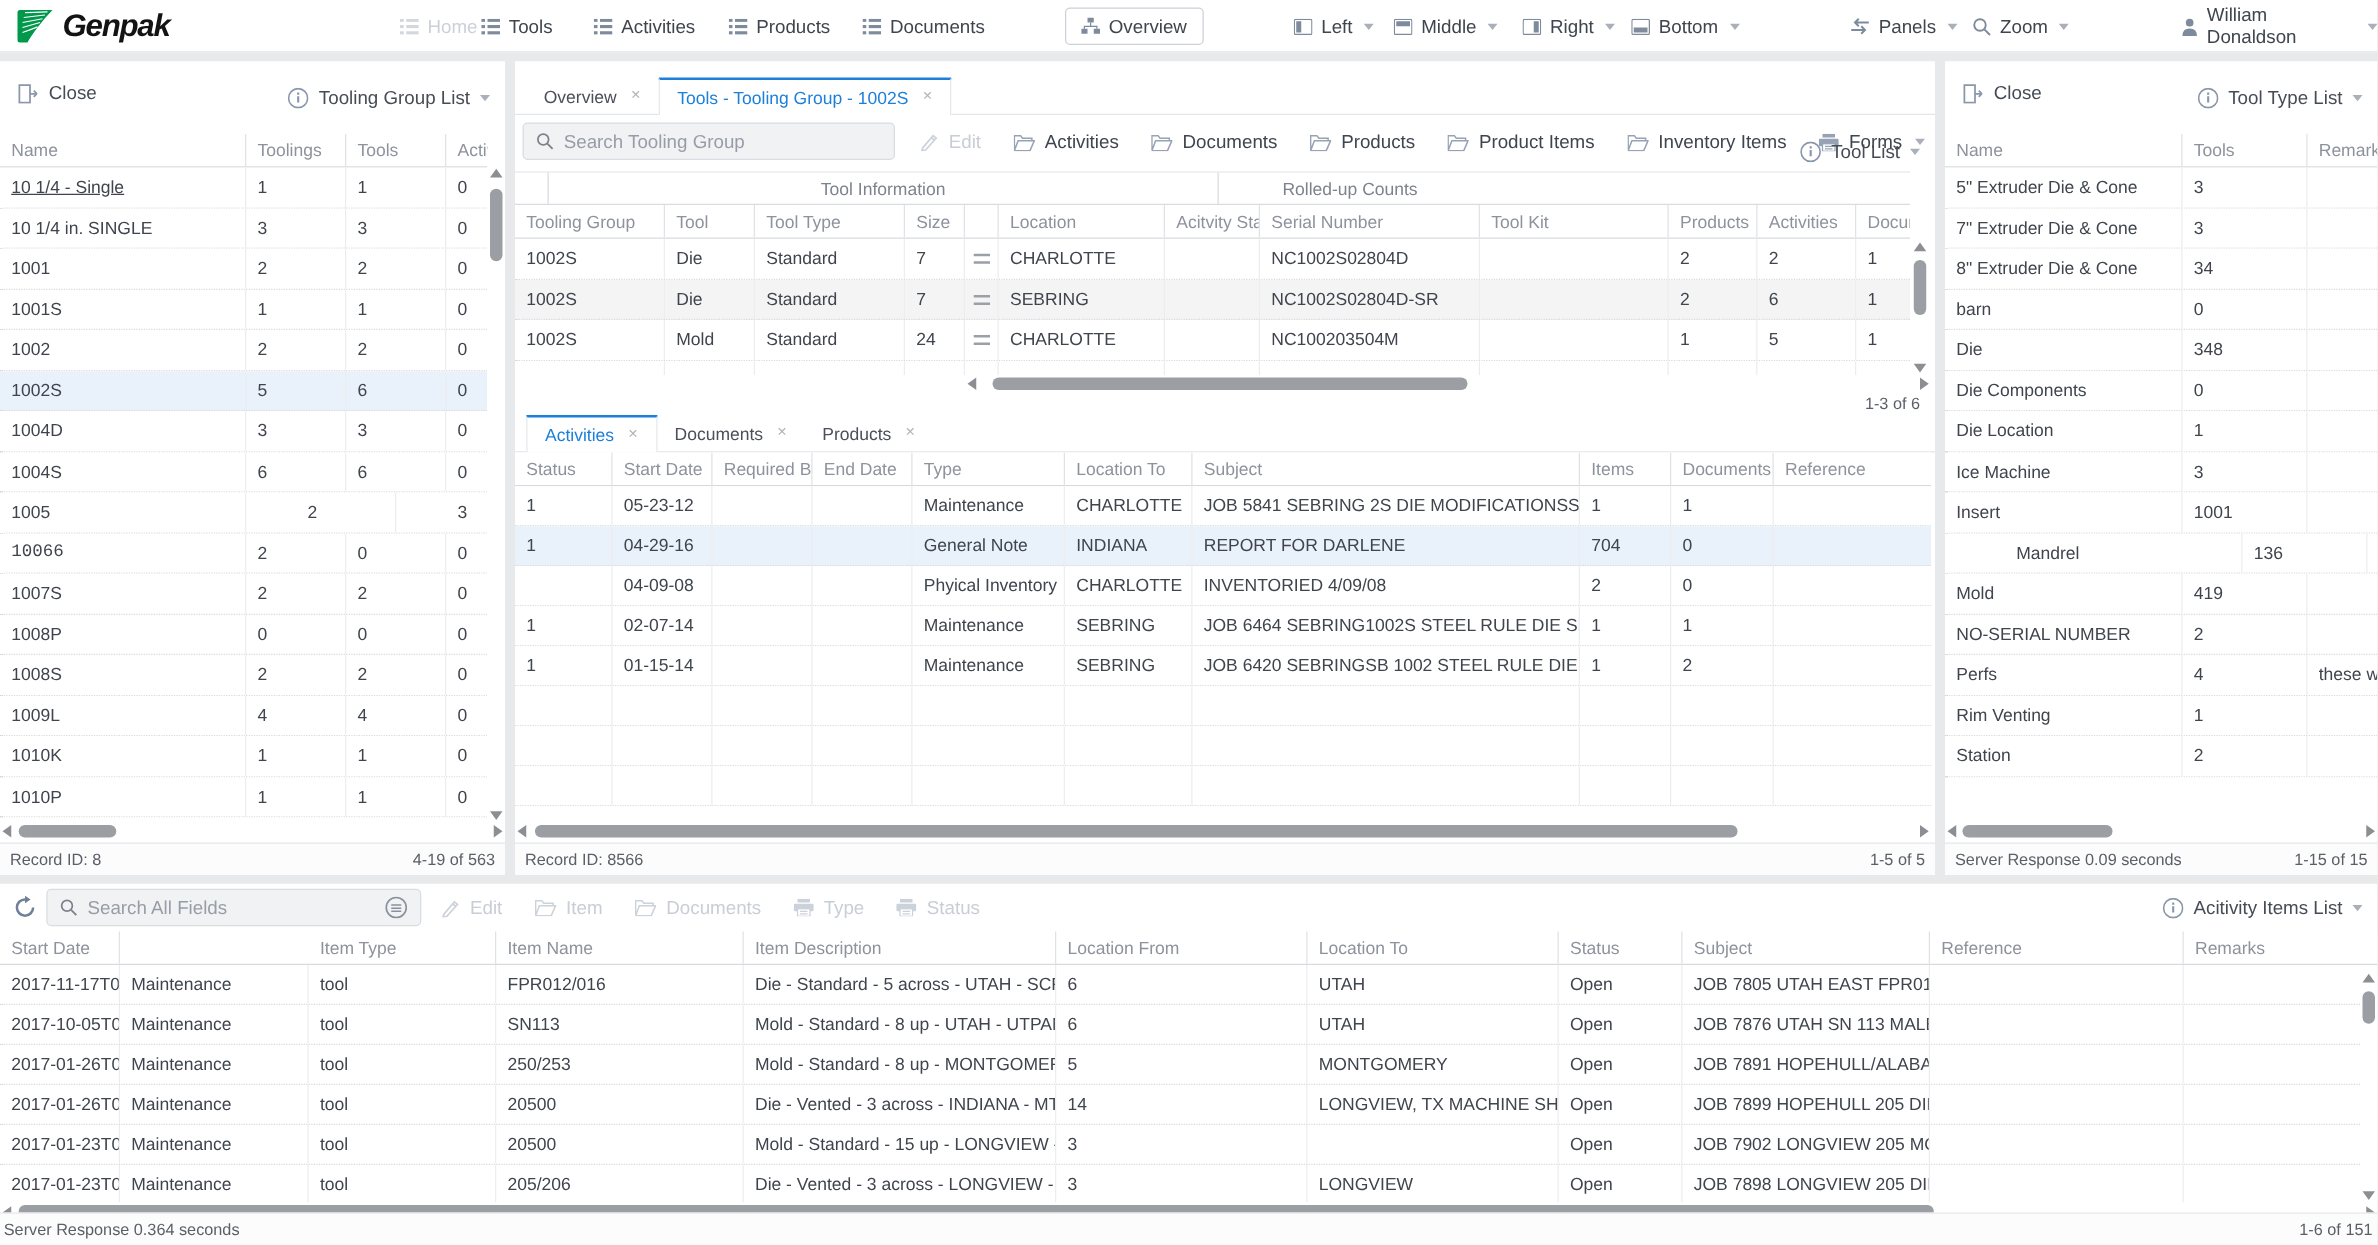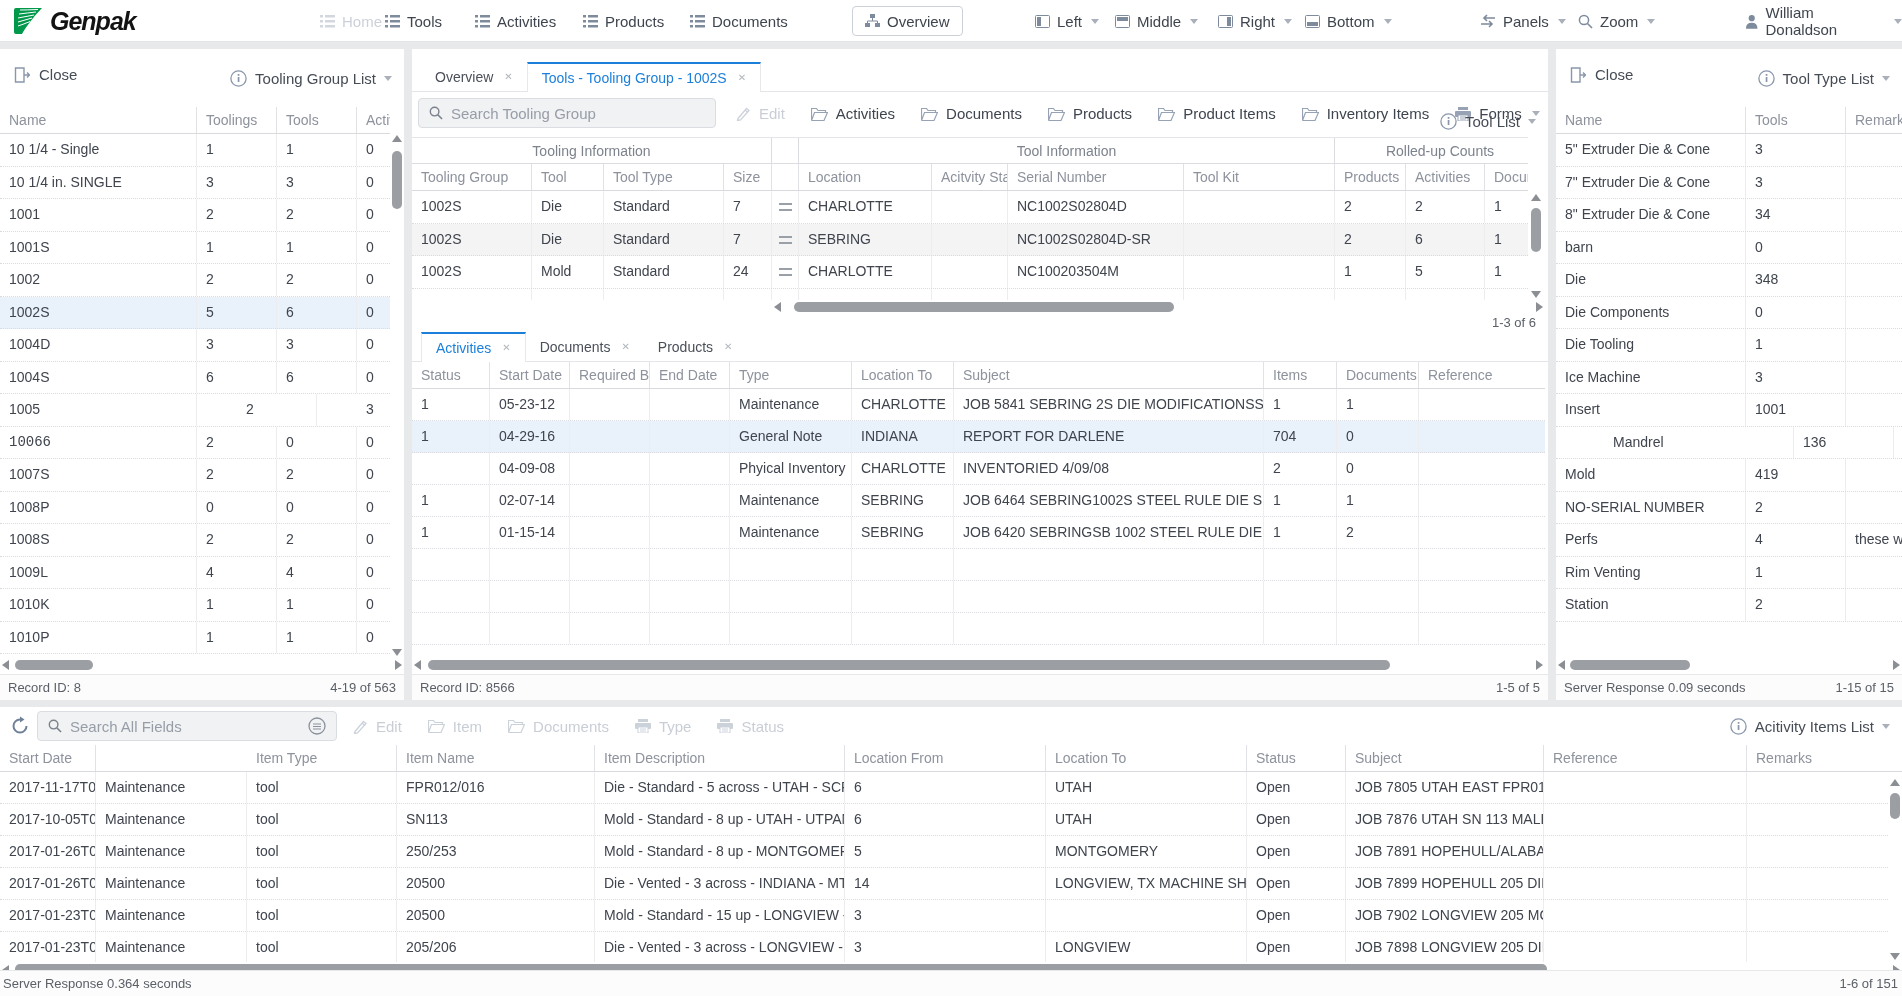--- a/index.html
+++ b/index.html
@@ -236,21 +236,21 @@
   </div>
   <div class="grid" style="left:0; top:58px; width:390px; height:551px;">
       <div class="g-head">
         <div class="g-hcell" style="width: 197px;">Name</div>
         <div class="g-hcell" style="width: 80px;">Toolings</div>
         <div class="g-hcell" style="width: 80px;">Tools</div>
         <div class="g-hcell" style="width: 80px;">Activities</div>
       </div>
       <div class="g-body">
         <div class="g-row" style="height: 32.5px;">
-          <div class="g-cell" style="width: 197px; line-height: 31.5px;">10 1/4 - Single</div>
+          <div class="g-cell" style="width: 197px; line-height: 31.5px; text-decoration: underline;">10 1/4 - Single</div>
           <div class="g-cell" style="width: 80px; line-height: 31.5px;">1</div>
           <div class="g-cell" style="width: 80px; line-height: 31.5px;">1</div>
           <div class="g-cell" style="width: 80px; line-height: 31.5px;">0</div>
         </div>
         <div class="g-row" style="height: 32.5px;">
           <div class="g-cell" style="width: 197px; line-height: 31.5px;">10 1/4 in. SINGLE</div>
           <div class="g-cell" style="width: 80px; line-height: 31.5px;">3</div>
           <div class="g-cell" style="width: 80px; line-height: 31.5px;">3</div>
           <div class="g-cell" style="width: 80px; line-height: 31.5px;">0</div>
         </div>
@@ -429,21 +429,20 @@
         <circle cx="8.5" cy="8.5" r="7.6" stroke="#8a97ab" stroke-width="1.3" fill="none"></circle>
         <rect x="7.7" y="7" width="1.7" height="5" fill="#8a97ab"></rect>
         <rect x="7.7" y="4" width="1.7" height="1.8" fill="#8a97ab"></rect>
       </svg>
     <span>Tool List</span>
       <span class="caret"></span>
   </div>
 
   <div class="grid" style="left:0; top:88px; width:1116px; height:163px;">
       <div class="g-groups">
-        <div class="g-gcell" style="width: 360px;">Tooling Information</div>
         <div class="g-gcell" style="width: 27px;"></div>
         <div class="g-gcell" style="width: 536px;">Tool Information</div>
         <div class="g-gcell" style="width: 210px;">Rolled-up Counts</div>
       </div>
       <div class="g-head">
         <div class="g-hcell" style="width: 120px;">Tooling Group</div>
         <div class="g-hcell" style="width: 72px;">Tool</div>
         <div class="g-hcell" style="width: 120px;">Tool Type</div>
         <div class="g-hcell" style="width: 48px;">Size</div>
         <div class="g-hcell" style="width: 27px;"></div>
@@ -715,21 +714,21 @@
           <div class="g-cell" style="width: 190px; line-height: 31.5px;">Die</div>
           <div class="g-cell" style="width: 100px; line-height: 31.5px;">348</div>
           <div class="g-cell" style="width: 150px; line-height: 31.5px;"></div>
         </div>
         <div class="g-row" style="height: 32.5px;">
           <div class="g-cell" style="width: 190px; line-height: 31.5px;">Die Components</div>
           <div class="g-cell" style="width: 100px; line-height: 31.5px;">0</div>
           <div class="g-cell" style="width: 150px; line-height: 31.5px;"></div>
         </div>
         <div class="g-row" style="height: 32.5px;">
-          <div class="g-cell" style="width: 190px; line-height: 31.5px;">Die Tooling</div>
+          <div class="g-cell" style="width: 190px; line-height: 31.5px;">Die Location</div>
           <div class="g-cell" style="width: 100px; line-height: 31.5px;">1</div>
           <div class="g-cell" style="width: 150px; line-height: 31.5px;"></div>
         </div>
         <div class="g-row" style="height: 32.5px;">
           <div class="g-cell" style="width: 190px; line-height: 31.5px;">Ice Machine</div>
           <div class="g-cell" style="width: 100px; line-height: 31.5px;">3</div>
           <div class="g-cell" style="width: 150px; line-height: 31.5px;"></div>
         </div>
         <div class="g-row" style="height: 32.5px;">
           <div class="g-cell" style="width: 190px; line-height: 31.5px;">Insert</div>

